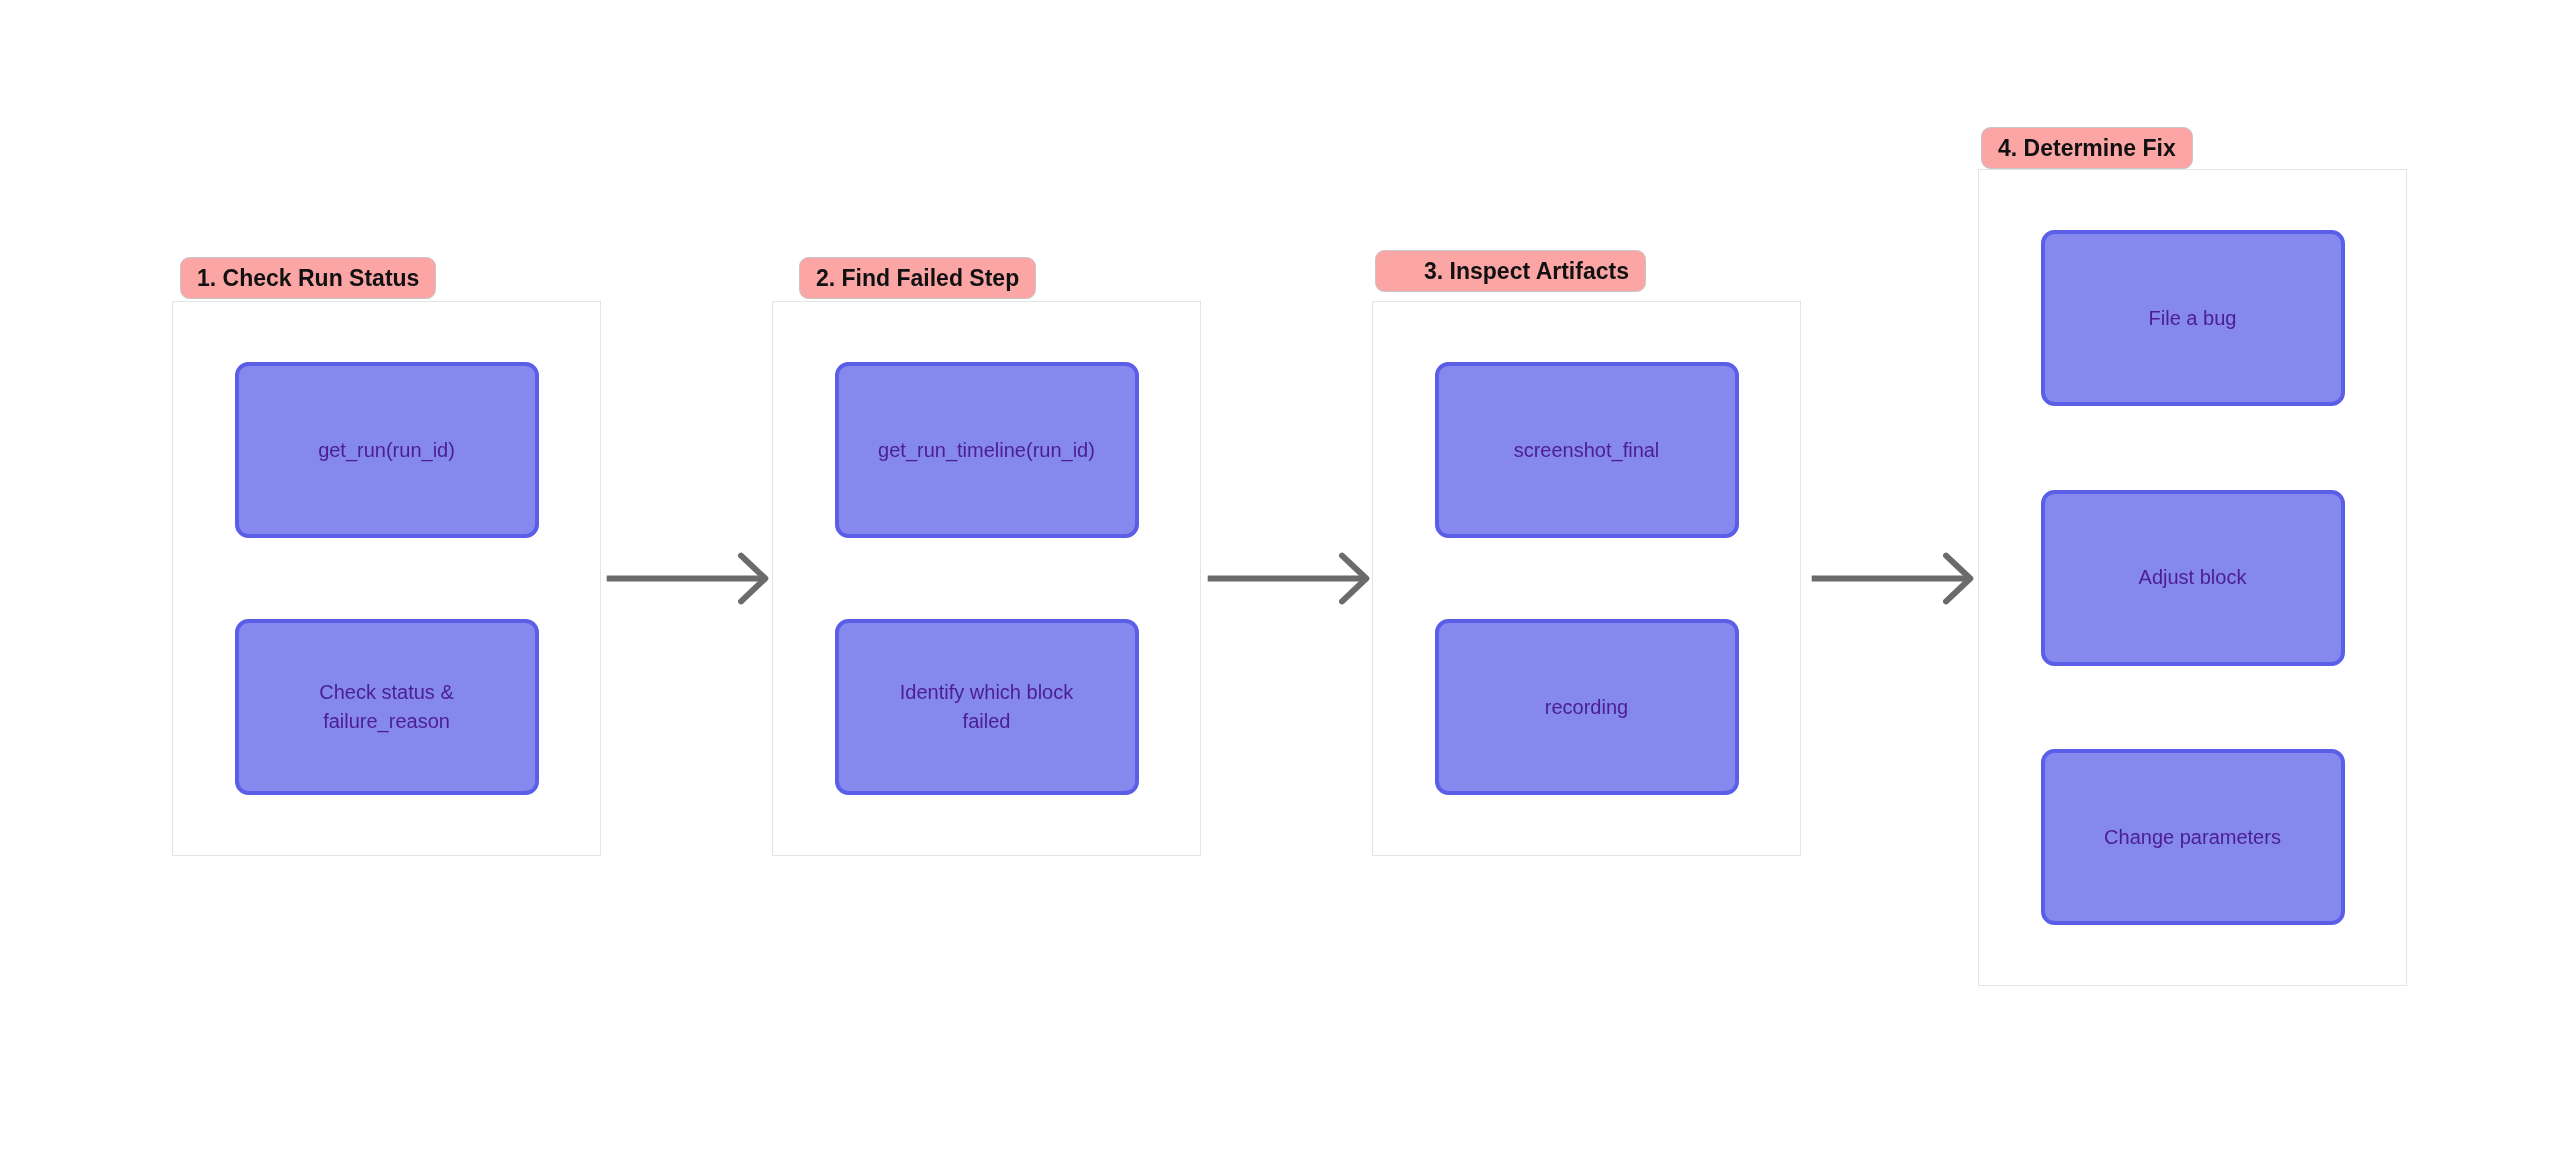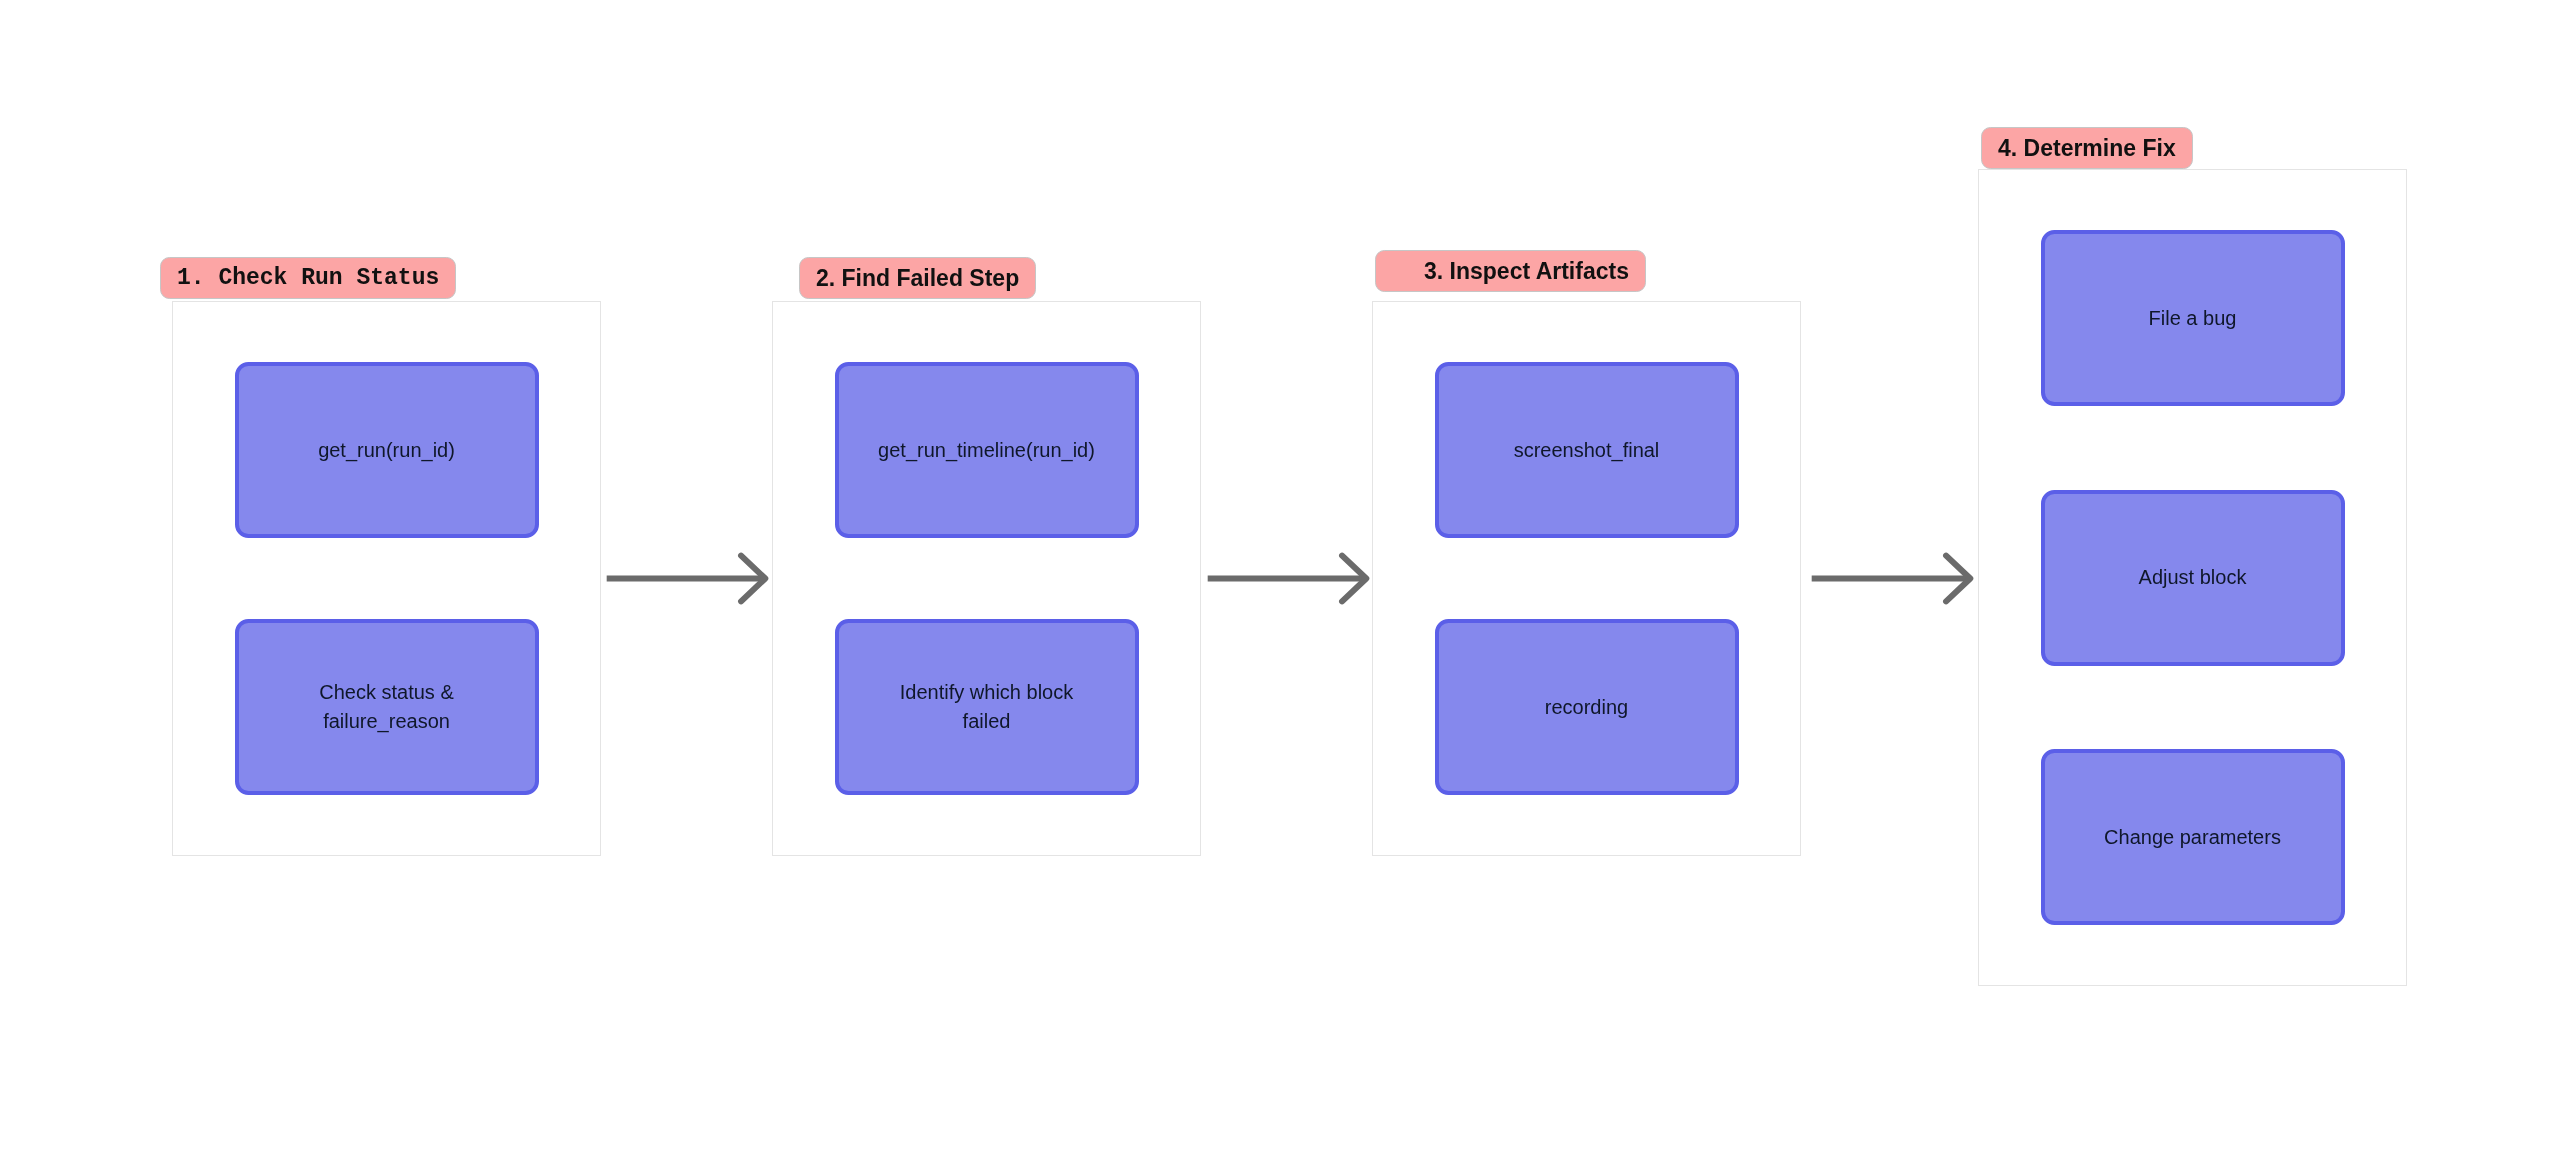--- a/index.html
+++ b/index.html
@@ -25,21 +25,21 @@
     align-items: center;
     padding: 0 16px;
     background: #fca5a5;
     border: 1.3px solid #c6c6c6;
     border-radius: 9.4px;
     font-size: 23px;
     font-weight: 600;
     color: #111111;
     white-space: nowrap;
   }
-  .pill-1 { left: 160px;  top: 257px; font-family: Liberation Mono, monospace; }
+  .pill-1 { left: 180px;  top: 257px; }
   .pill-2 { left: 775px; top: 257px; margin-left: 24px; }
   .pill-3 { left: 1375px; top: 250px; padding-left: 48px; }
   .pill-4 { left: 1981px; top: 127px; }
 
   
   .frame {
     position: absolute;
     box-sizing: border-box;
     background: #ffffff;
     border: 1.3px solid #e4e4e4;
@@ -60,21 +60,21 @@
     width: 304px;
     min-height: 176px;
     background: #8588ed;
     border: 4.7px solid #5b5fe8;
     border-radius: 13.4px;
     display: flex;
     align-items: center;
     justify-content: center;
     text-align: center;
     padding: 0 38px;
-    color: #0f172a;
+    color: #4c1d95;
     font-size: 20px;
     line-height: 1.45;
   }
 
   
   .arrow {
     position: absolute;
     top: 538px;
   }
   .arrow-1 { left: 604px; }

